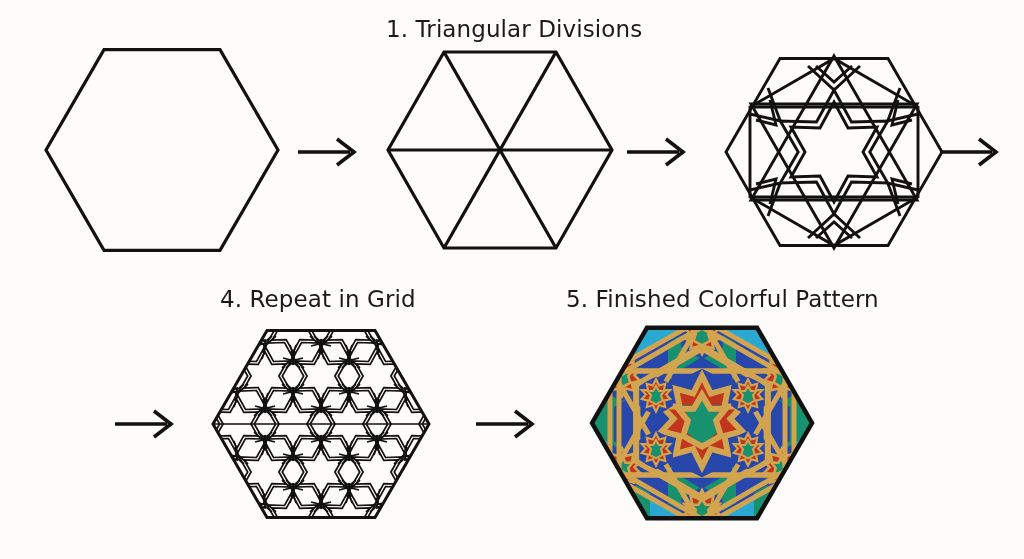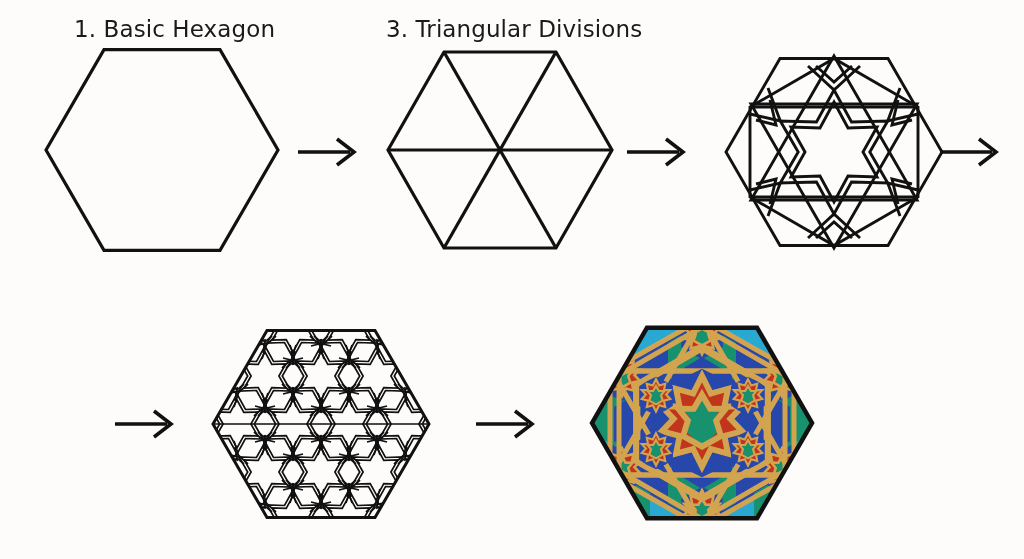--- a/index.html
+++ b/index.html
@@ -34,37 +34,36 @@
     position: absolute;
   }
   svg { display: block; overflow: visible; }
   .arrow-wrap { position: absolute; }
 </style>
 </head>
 <body>
 
 <div id="stage">
 
-  <div class="step-label" style="left:74px; top:16px;">1. Basic Hexagon</div>
   <div class="fig" style="left:40px; top:28px;">
     <svg width="250" height="250" viewBox="0 0 250 250">
       <polygon points="122,6 180,22.5 180,138.5 122,155 64,138.5 64,22.5" transform="translate(0,0) rotate(0)" fill="none" stroke="none"></polygon>
 
       <polygon points="6,122 64,21.6 180,21.6 238,122 180,222.4 64,222.4" fill="none" stroke="#111111" stroke-width="3.2" stroke-linejoin="miter"></polygon>
     </svg>
   </div>
 
   <div class="arrow-wrap" style="left:296px; top:132px;">
     <svg width="72" height="40" viewBox="0 0 72 40">
       <line x1="2" y1="20" x2="54" y2="20" stroke="#111111" stroke-width="3.4"></line>
       <polyline points="41,7 58,20 41,33" fill="none" stroke="#111111" stroke-width="3.6" stroke-linejoin="miter" stroke-linecap="butt"></polyline>
     </svg>
   </div>
 
-  <div class="step-label" style="left:386px; top:16px;">3. Triangular Divisions</div>
+  <div class="step-label" style="left:386px; top:16px;">1. Triangular Divisions</div>
   <div class="fig" style="left:382px; top:31px;">
     <svg width="245" height="245" viewBox="0 0 245 245">
       <g stroke="#111111" stroke-width="3.2" fill="none" stroke-linejoin="miter">
         <polygon points="6,119 62,21 174,21 230,119 174,217 62,217"></polygon>
         <line x1="6" y1="119" x2="230" y2="119"></line>
         <line x1="62" y1="21" x2="174" y2="217"></line>
         <line x1="174" y1="21" x2="62" y2="217"></line>
       </g>
     </svg>
   </div>
@@ -118,20 +117,21 @@
     </svg>
   </div>
 
   <div class="arrow-wrap" style="left:113px; top:404px;">
     <svg width="72" height="40" viewBox="0 0 72 40">
       <line x1="2" y1="20" x2="54" y2="20" stroke="#111111" stroke-width="3.4"></line>
       <polyline points="41,7 58,20 41,33" fill="none" stroke="#111111" stroke-width="3.6" stroke-linejoin="miter"></polyline>
     </svg>
   </div>
 
+  <div class="step-label" style="left:220px; top:286px;">4. Repeat in Grid</div>
   <div class="fig" style="left:205px; top:308px;">
     <svg width="232" height="232" viewBox="-116 -116 232 232">
       <defs>
         <clipPath id="hexclip4">
           <polygon points="-108,0 -54,-93.5 54,-93.5 108,0 54,93.5 -54,93.5"></polygon>
         </clipPath>
         <g id="minirosette">
           <g stroke="#111111" stroke-width="1.7" fill="none" stroke-linejoin="miter">
             <polygon points="0,-30 8.5,-14.5 26,-15 17.3,0 26,15 8.5,14.5 0,30 -8.5,14.5 -26,15 -17.3,0 -26,-15 -8.5,-14.5"></polygon>
             <polygon points="0,-24 6.8,-11.6 20.8,-12 13.9,0 20.8,12 6.8,11.6 0,24 -6.8,11.6 -20.8,12 -13.9,0 -20.8,-12 -6.8,-11.6"></polygon>
@@ -177,20 +177,21 @@
     </svg>
   </div>
 
   <div class="arrow-wrap" style="left:474px; top:404px;">
     <svg width="72" height="40" viewBox="0 0 72 40">
       <line x1="2" y1="20" x2="54" y2="20" stroke="#111111" stroke-width="3.4"></line>
       <polyline points="41,7 58,20 41,33" fill="none" stroke="#111111" stroke-width="3.6" stroke-linejoin="miter"></polyline>
     </svg>
   </div>
 
+  <div class="step-label" style="left:566px; top:286px;">5. Finished Colorful Pattern</div>
   <div class="fig" style="left:585px; top:306px;">
     <svg width="234" height="234" viewBox="-117 -117 234 234">
       <defs>
         <clipPath id="hexclip5">
           <polygon points="-110,0 -55,-95.3 55,-95.3 110,0 55,95.3 -55,95.3"></polygon>
         </clipPath>
 
         <g id="rosette5">
 
           <polygon points="0,-46 23,-34.5 40,-23 40,23 23,34.5 0,46 -23,34.5 -40,23 -40,-23 -23,-34.5" fill="#2747ab"></polygon>

